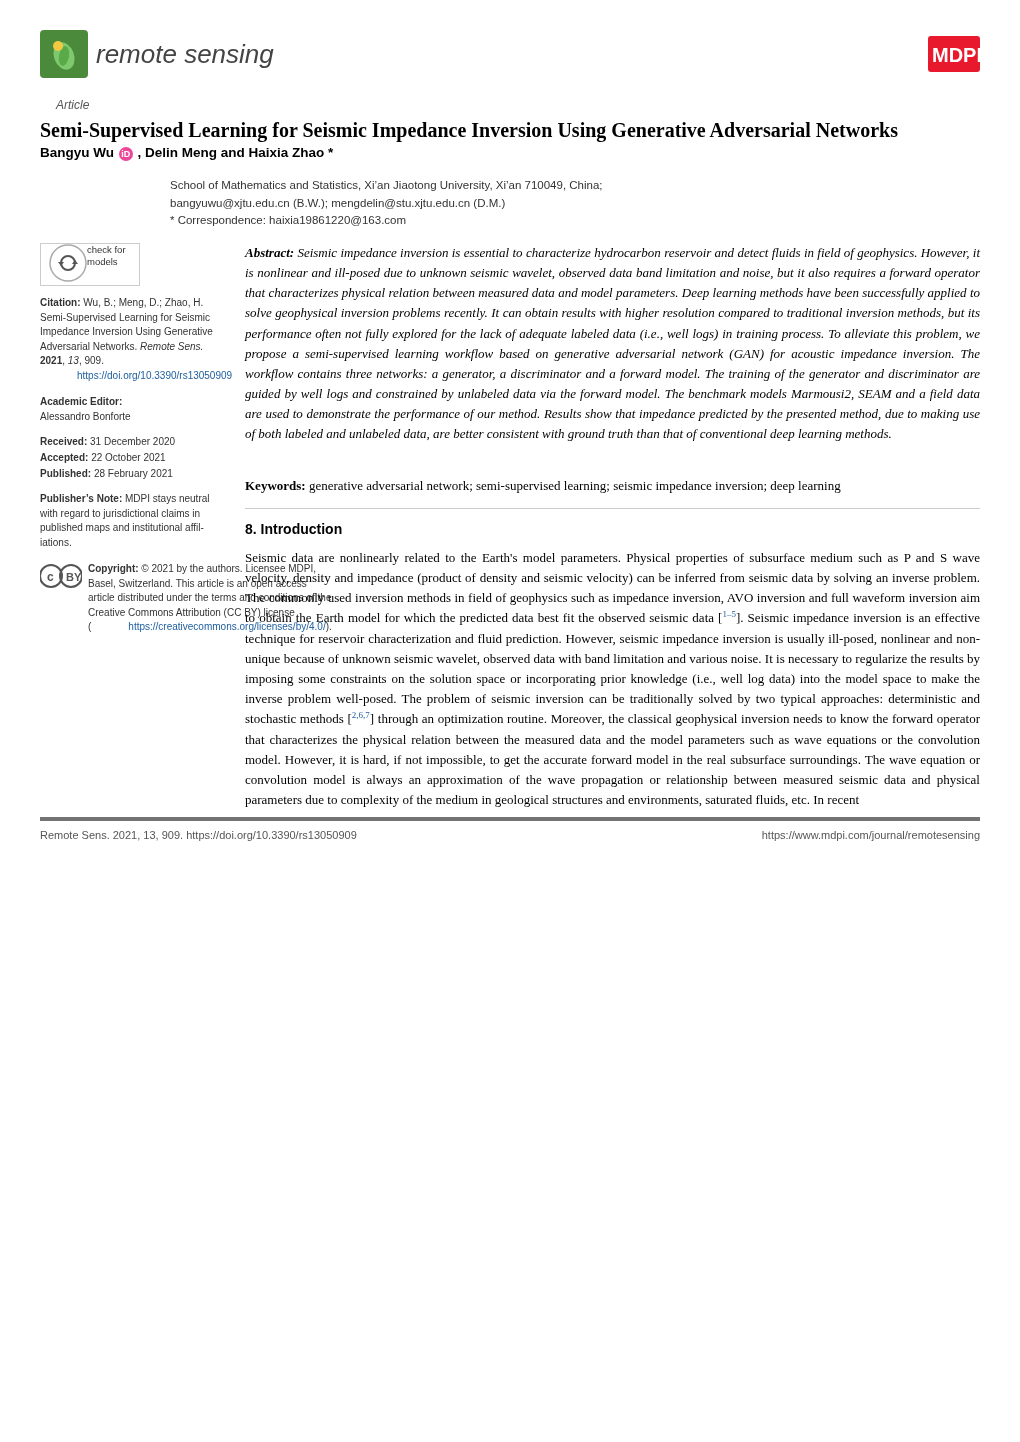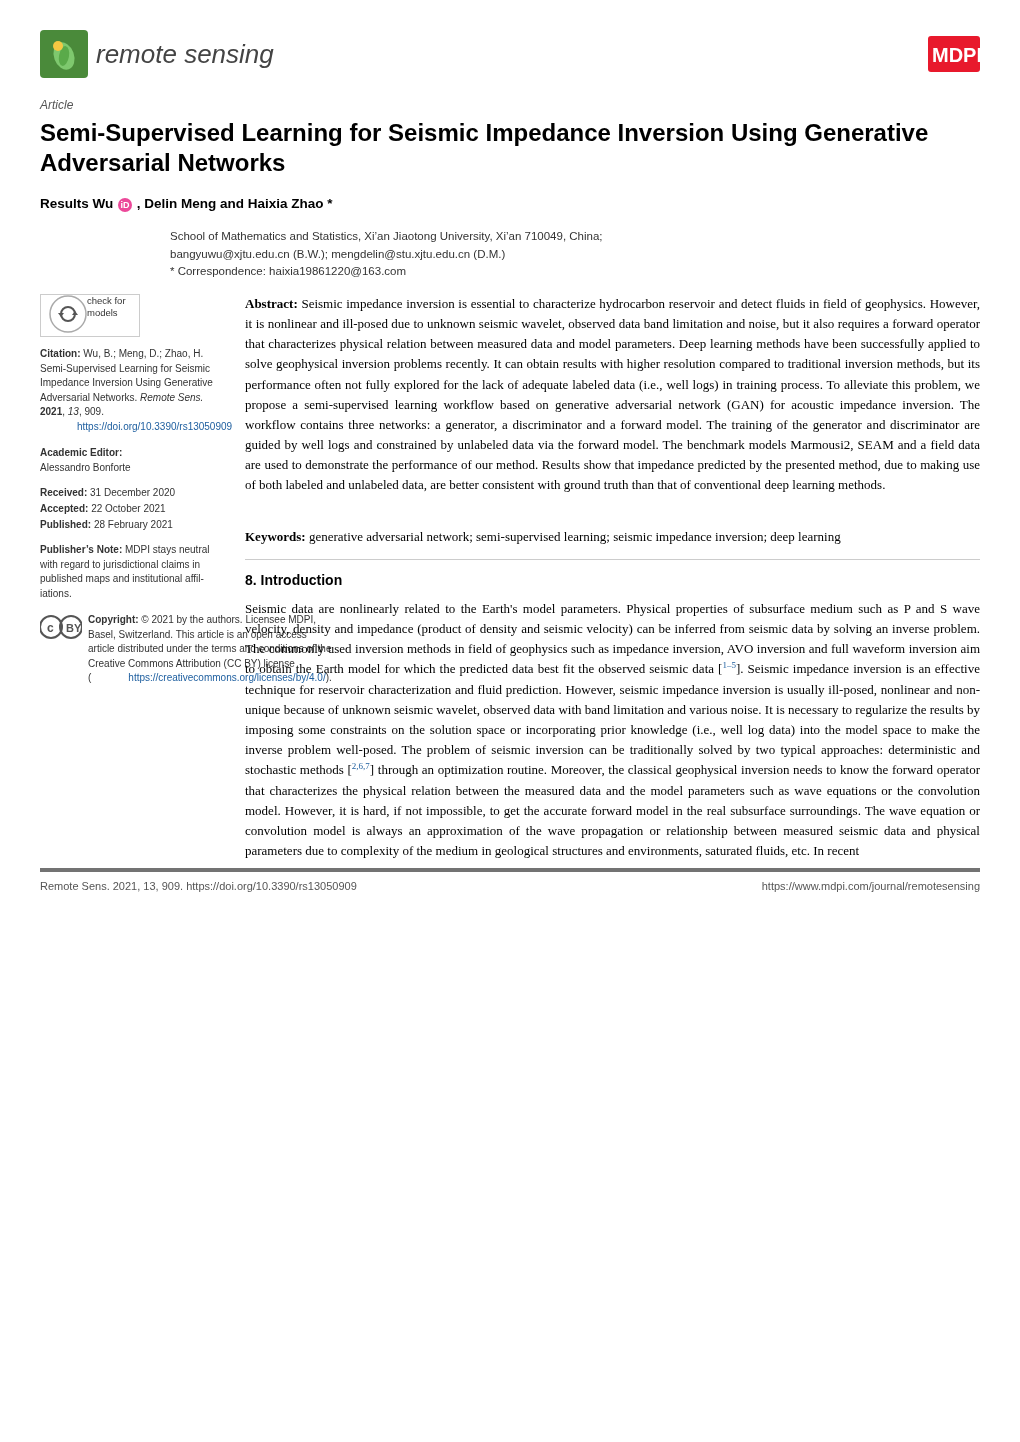--- a/index.html
+++ b/index.html
@@ -33,28 +33,29 @@
       width: 52px;
       height: 36px;
     }
     .article-label {
       font-family: Arial, sans-serif;
       font-size: 12px;
       font-style: italic;
       color: #555;
       margin-bottom: 4px;
       margin-top: 12px;
+      margin-left: 16px;
     }
     .article-title {
-      font-family: Liberation Sans, sans-serif;
-      font-size: 24px;
+      font-family: Liberation Serif, serif;
+      font-size: 20px;
       font-weight: 700;
       color: #000;
       line-height: 1.25;
-      margin-bottom: 16px;
+      margin-bottom: 0;
     }
     .authors {
       font-family: Arial, sans-serif;
       font-size: 13.5px;
       font-weight: 700;
       margin-bottom: 14px;
       color: #000;
     }
     .authors .orcid {
       display: inline-block;
@@ -88,20 +89,21 @@
       border-left: none;
       font-family: Arial, sans-serif;
       font-size: 11.5px;
       color: #333;
       margin-bottom: 14px;
       padding-left: 130px;
       line-height: 1.5;
     }
     .abstract-section {
       margin-bottom: 12px;
+      font-style: italic;
     }
     .abstract-section p {
       text-align: justify;
       margin-bottom: 6px;
       font-size: 13px;
     }
     .abstract-label {
       font-weight: 700;
       font-size: 13px;
     }
@@ -236,21 +238,21 @@
     <rect x="0" y="0" width="52" height="36" rx="3" fill="#e8192c"></rect>
     <text x="4" y="26" font-family="Arial" font-weight="900" font-size="20" fill="#fff">MDPI</text>
   </svg>
 </div>
 
 <div class="article-label">Article</div>
 
 <div class="article-title">Semi-Supervised Learning for Seismic Impedance Inversion Using Generative Adversarial Networks</div>
 
 <div class="authors">
-  <span>Results Wu </span>
+  <span>Bangyu Wu </span>
   <span class="orcid">iD</span>
   <span>, Delin Meng and Haixia Zhao *</span>
 </div>
 
 <div class="affiliation-box">
   <span>School of Mathematics and Statistics, Xi’an Jiaotong University, Xi’an 710049, China;</span><br>
   <span>bangyuwu@xjtu.edu.cn (B.W.); mengdelin@stu.xjtu.edu.cn (D.M.)</span><br>
   <span>* Correspondence: haixia19861220@163.com</span>
 </div>
 

